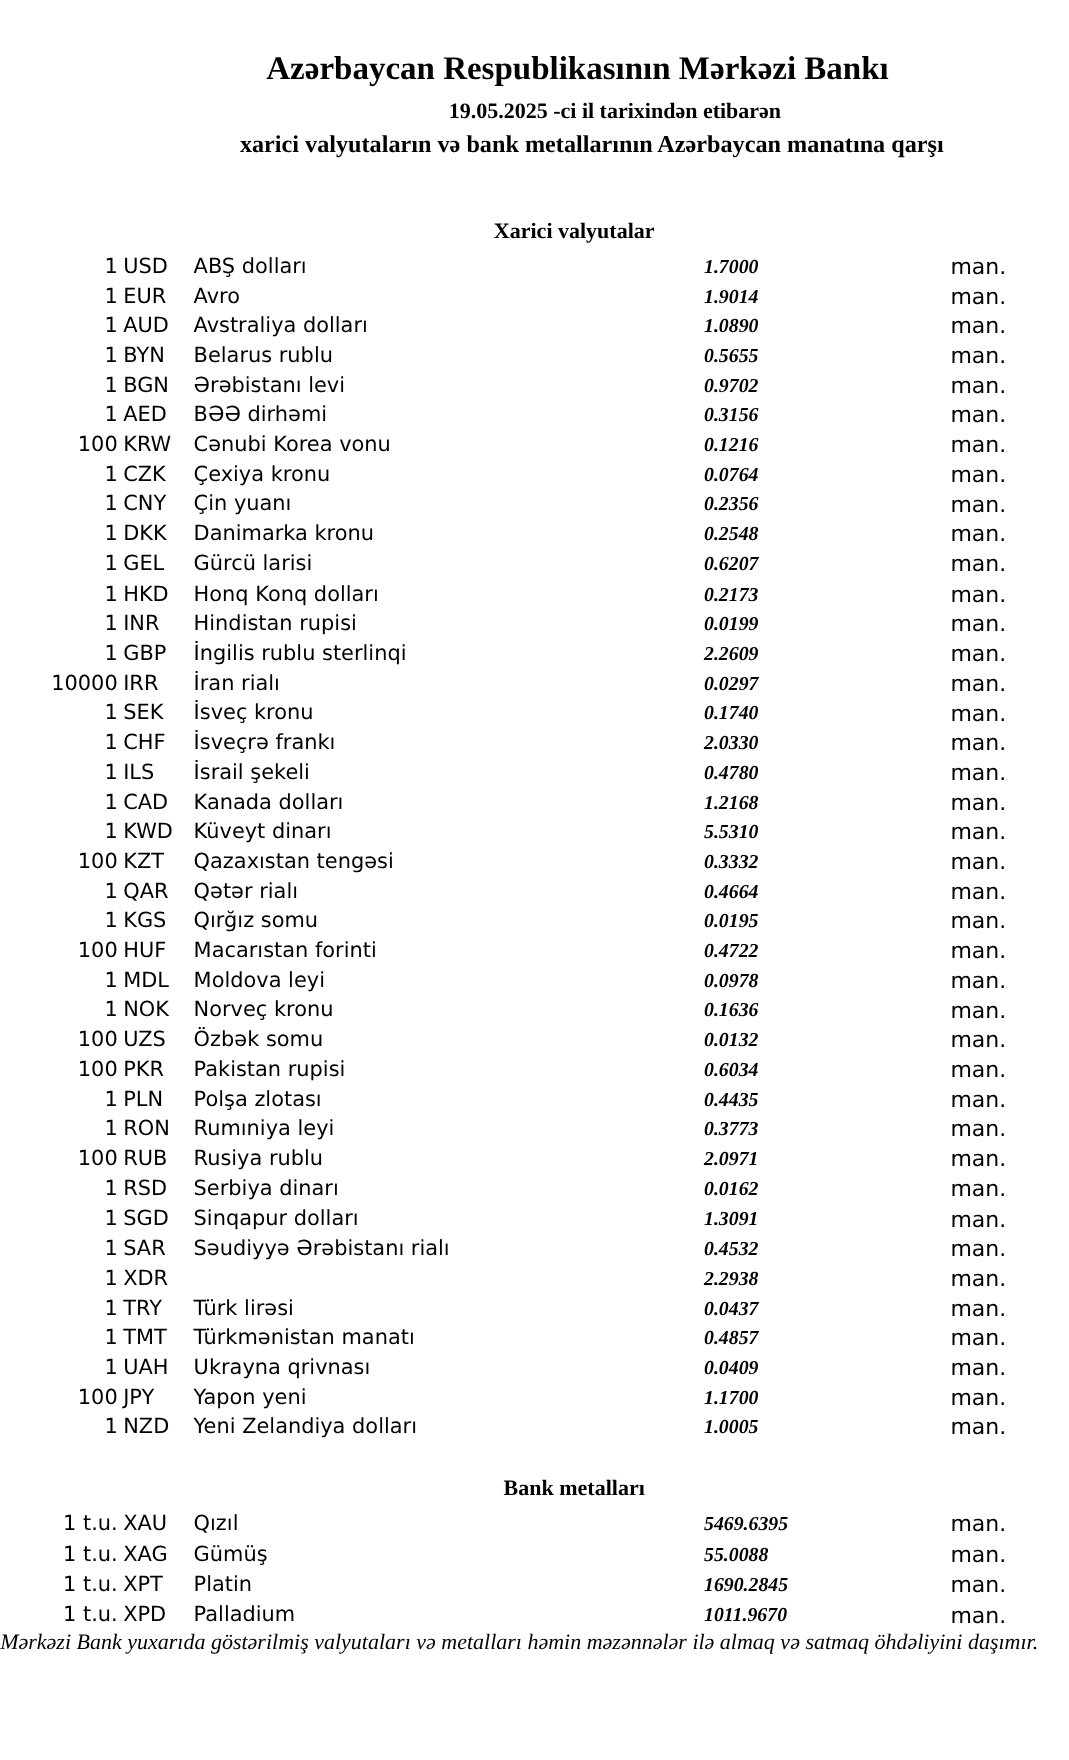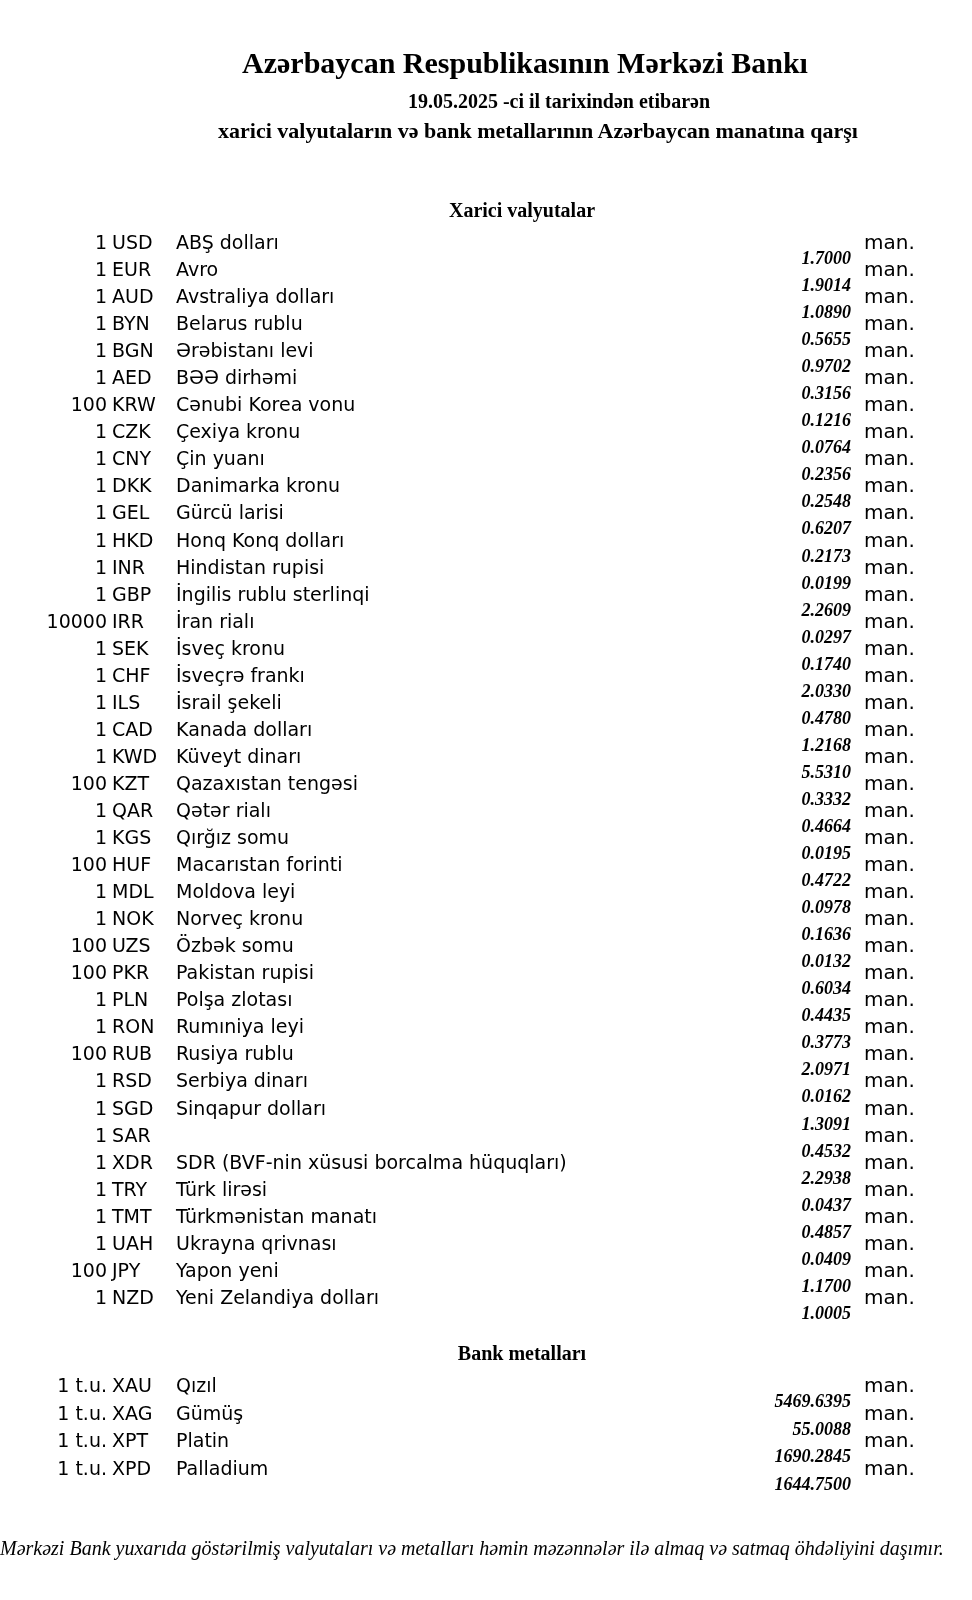--- a/index.html
+++ b/index.html
@@ -32,32 +32,31 @@
   #metal-rows    { top: 1372px; }
 
   .row { position: relative; height: 27.05px; }
   #metal-rows .row { height: 27.5px; }
 
   .cell { position: absolute; top: 0; line-height: 27.05px; white-space: nowrap; }
   .qty  { left: 0;    width: 107px; text-align: right;  font-size: 19px; }
   .code { left: 112px; width: 58px; font-size: 19px; }
   .name { left: 176px; font-size: 19px; }
   .rate {
-    left: 640px; width: 211px; text-align: right;
+    left: 640px; width: 211px; text-align: left;
     font-family: "Liberation Serif", serif;
     font-style: italic; font-weight: bold;
     font-size: 18px;
-    margin-top: 16px;
   }
   .unit { left: 864px; font-size: 20px; }
 
   #footer-note {
     position: absolute;
-    top: 1537px; left: 0; width: 944px;
-    text-align: left;
+    top: 1482px; left: 0; width: 944px;
+    text-align: center;
     font-family: "Liberation Serif", serif;
     font-style: italic;
     font-size: 20px;
     white-space: nowrap;
   }
 </style>
 </head>
 <body>
 
 <div id="bank-title" class="heading">Azərbaycan Respublikasının Mərkəzi Bankı</div>
@@ -296,27 +295,27 @@
     <div class="row">
     <span class="cell qty">1</span>
     <span class="cell code">SGD</span>
     <span class="cell name">Sinqapur dolları</span>
     <span class="cell rate">1.3091</span>
     <span class="cell unit">man.</span>
   </div>
     <div class="row">
     <span class="cell qty">1</span>
     <span class="cell code">SAR</span>
+    <span class="cell name">Səudiyyə Ərəbistanı rialı</span>
     <span class="cell rate">0.4532</span>
     <span class="cell unit">man.</span>
   </div>
     <div class="row">
     <span class="cell qty">1</span>
     <span class="cell code">XDR</span>
-    <span class="cell name">SDR (BVF-nin xüsusi borcalma hüquqları)</span>
     <span class="cell rate">2.2938</span>
     <span class="cell unit">man.</span>
   </div>
     <div class="row">
     <span class="cell qty">1</span>
     <span class="cell code">TRY</span>
     <span class="cell name">Türk lirəsi</span>
     <span class="cell rate">0.0437</span>
     <span class="cell unit">man.</span>
   </div>
@@ -371,18 +370,18 @@
     <span class="cell qty">1 t.u.</span>
     <span class="cell code">XPT</span>
     <span class="cell name">Platin</span>
     <span class="cell rate">1690.2845</span>
     <span class="cell unit">man.</span>
   </div>
     <div class="row">
     <span class="cell qty">1 t.u.</span>
     <span class="cell code">XPD</span>
     <span class="cell name">Palladium</span>
-    <span class="cell rate">1644.7500</span>
+    <span class="cell rate">1011.9670</span>
     <span class="cell unit">man.</span>
   </div>
   </div>
 
 <div id="footer-note">Mərkəzi Bank yuxarıda göstərilmiş valyutaları və metalları həmin məzənnələr ilə almaq və satmaq öhdəliyini daşımır.</div>
 
 </body></html>

